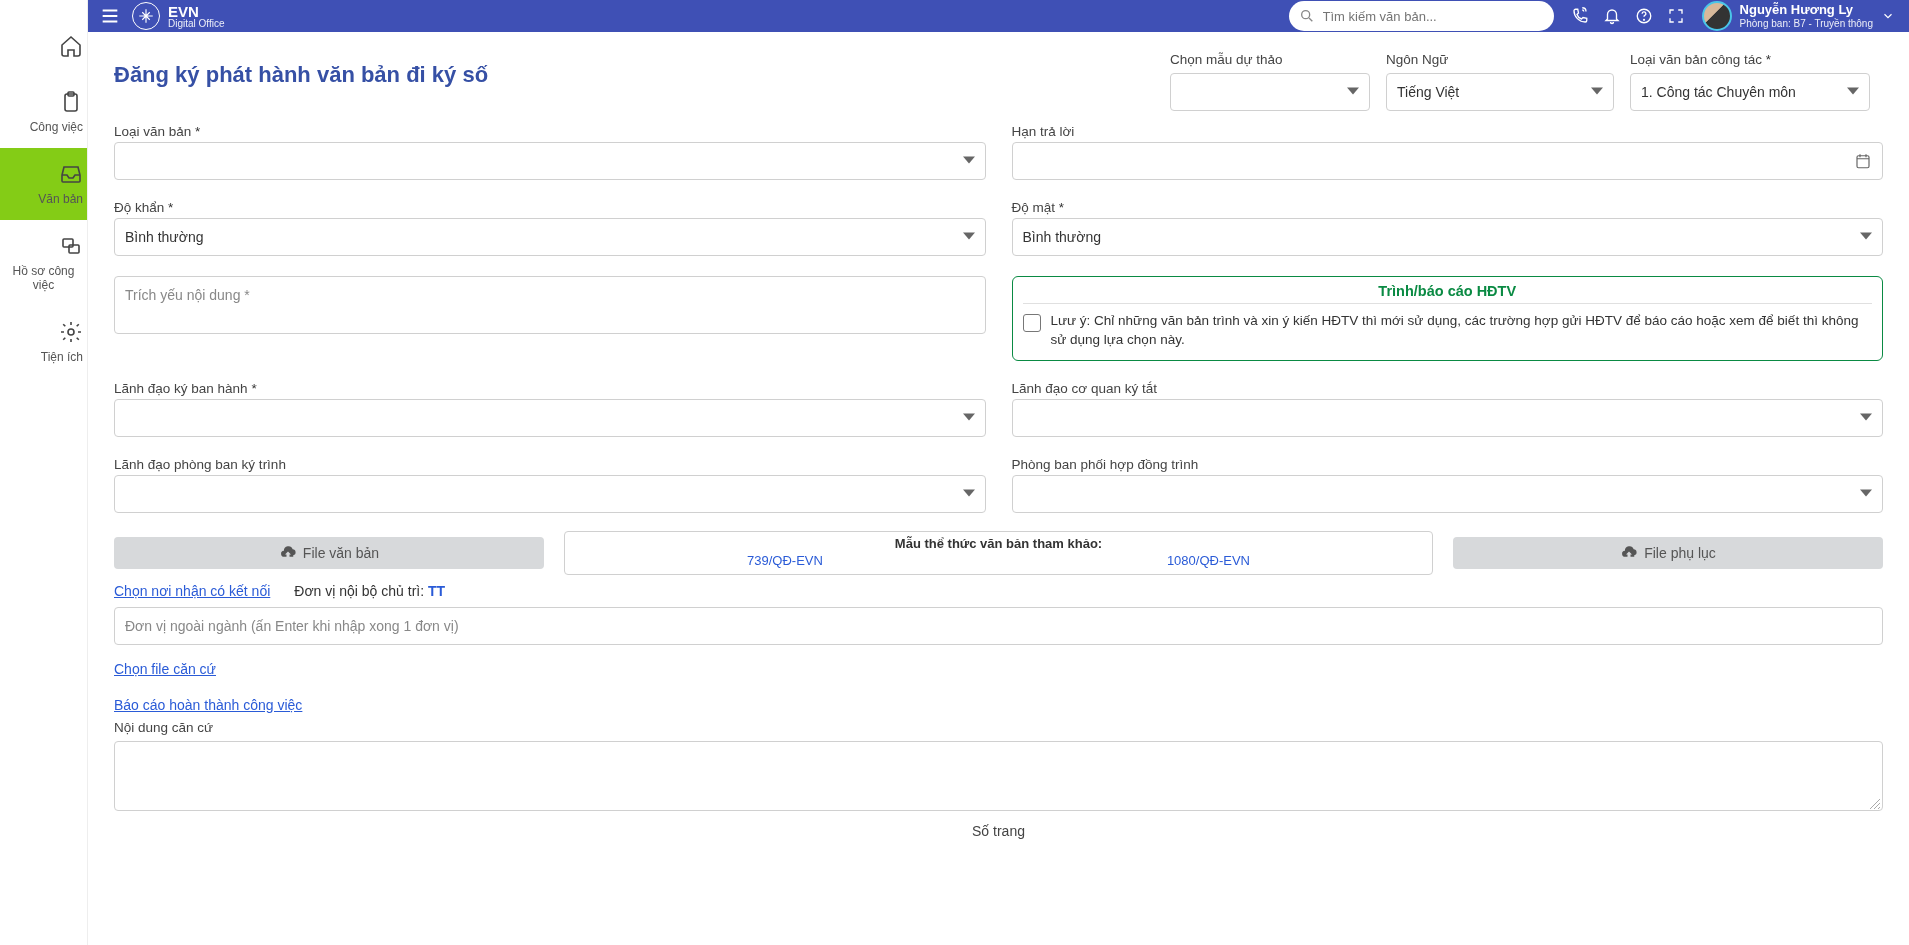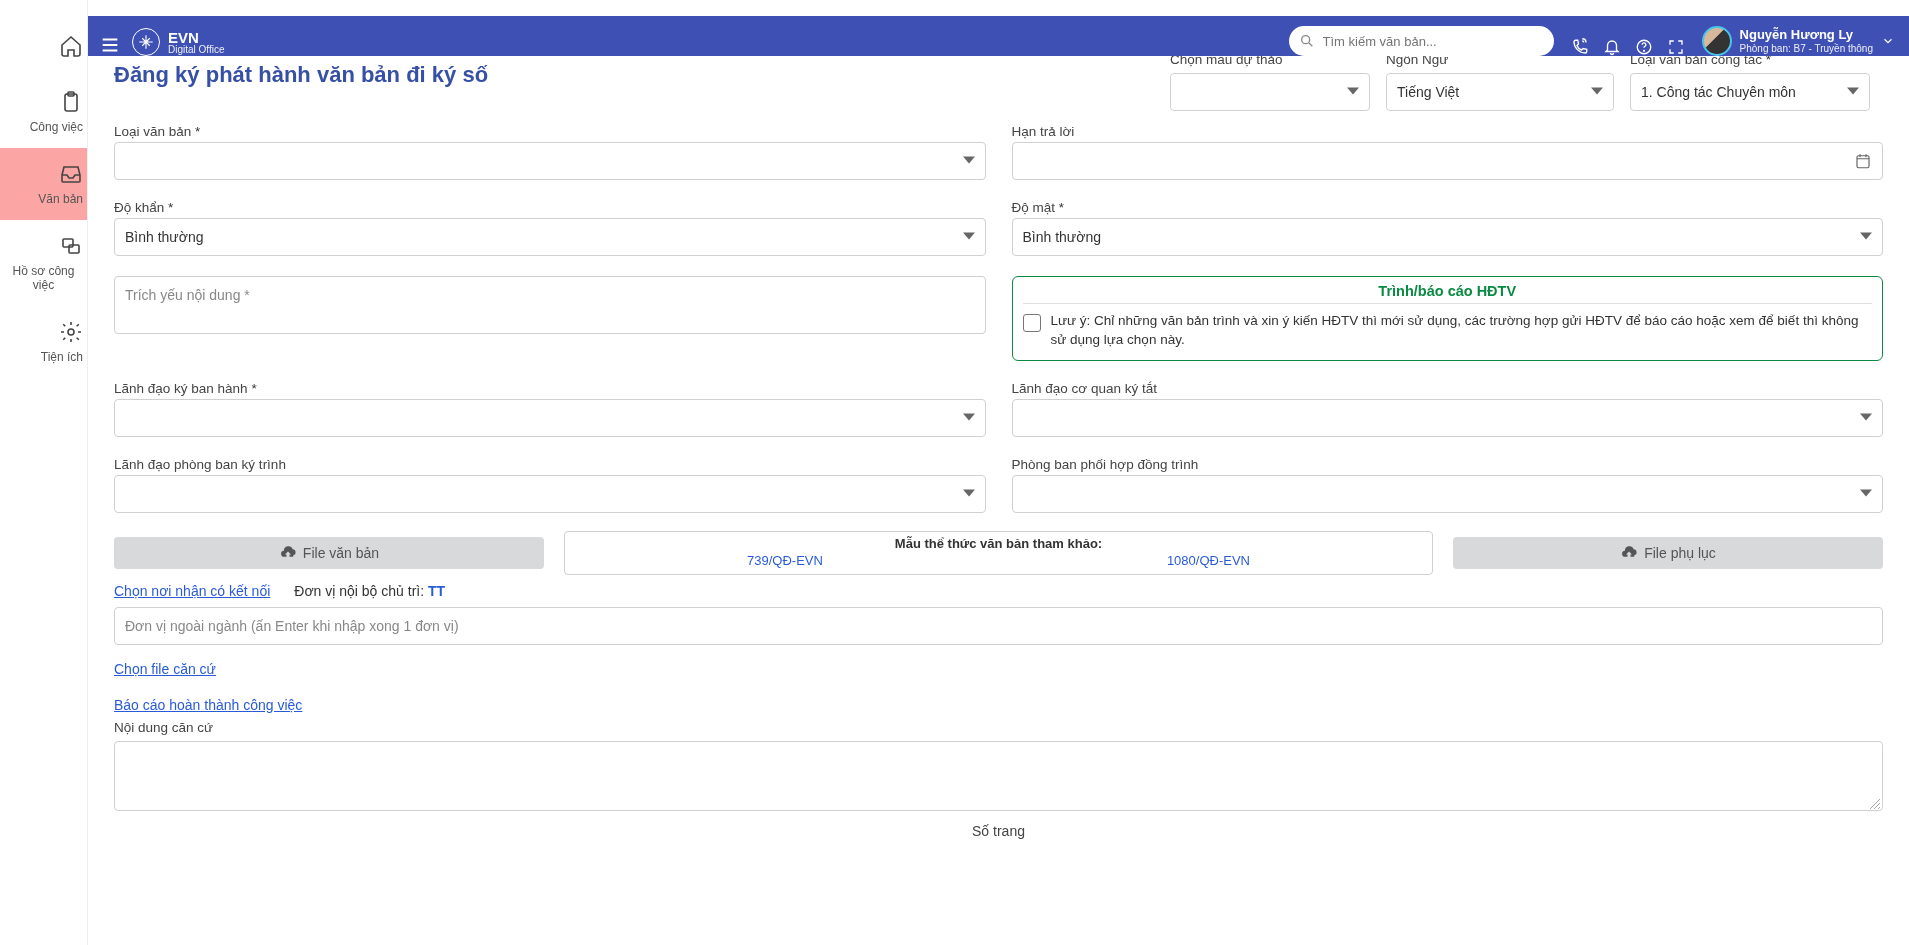--- a/index.html
+++ b/index.html
@@ -12,25 +12,25 @@
     --border:#d0d0d0;
     --sidebar-w:88px;
     --bg:#fff;
   }
   *{box-sizing:border-box}
   body{margin:0;font-family:Arial,Helvetica,sans-serif;font-size:14px;color:var(--text);background:#fff}
   
   .left-nav{position:fixed;left:0;top:0;bottom:0;width:var(--sidebar-w);background:#fff;border-right:1px solid #eee;padding-top:16px;z-index:5}
   .ln-item{display:flex;flex-direction:column;align-items:flex-end;gap:6px;padding:14px 4px;color:#555;cursor:pointer;text-align:center;font-size:12px}
   .ln-item.ln-plain{padding:18px 4px}
-  .ln-item.active{background:#fca5a5}
+  .ln-item.active{background:#84cc16}
   .ln-ico{width:24px;height:24px;display:flex;align-items:center;justify-content:center}
   .ln-ico svg{width:24px;height:24px;stroke:#444;fill:none;stroke-width:1.6}
   
-  .topbar{position:fixed;left:var(--sidebar-w);right:0;top:16px;height:40px;background:var(--blue);display:flex;align-items:flex-end;color:#fff;z-index:10}
+  .topbar{position:fixed;left:var(--sidebar-w);right:0;top:0;height:32px;background:var(--blue);display:flex;align-items:center;color:#fff;z-index:10}
   .tb-menu{width:44px;display:flex;align-items:center;justify-content:center;cursor:pointer}
   .tb-menu svg{width:22px;height:22px;stroke:#fff}
   .tb-logo{display:flex;align-items:center;gap:8px}
   .tb-logo-ico{width:28px;height:28px;border:1.5px solid #fff;border-radius:50%;display:flex;align-items:center;justify-content:center}
   .tb-logo-ico svg{width:18px;height:18px;stroke:#fff}
   .tb-title{line-height:1}
   .tb-title .t1{font-size:15px;font-weight:700}
   .tb-title .t2{font-size:10px;opacity:.9}
   .tb-spacer{flex:1}
   .tb-search{position:relative;margin-right:10px}

